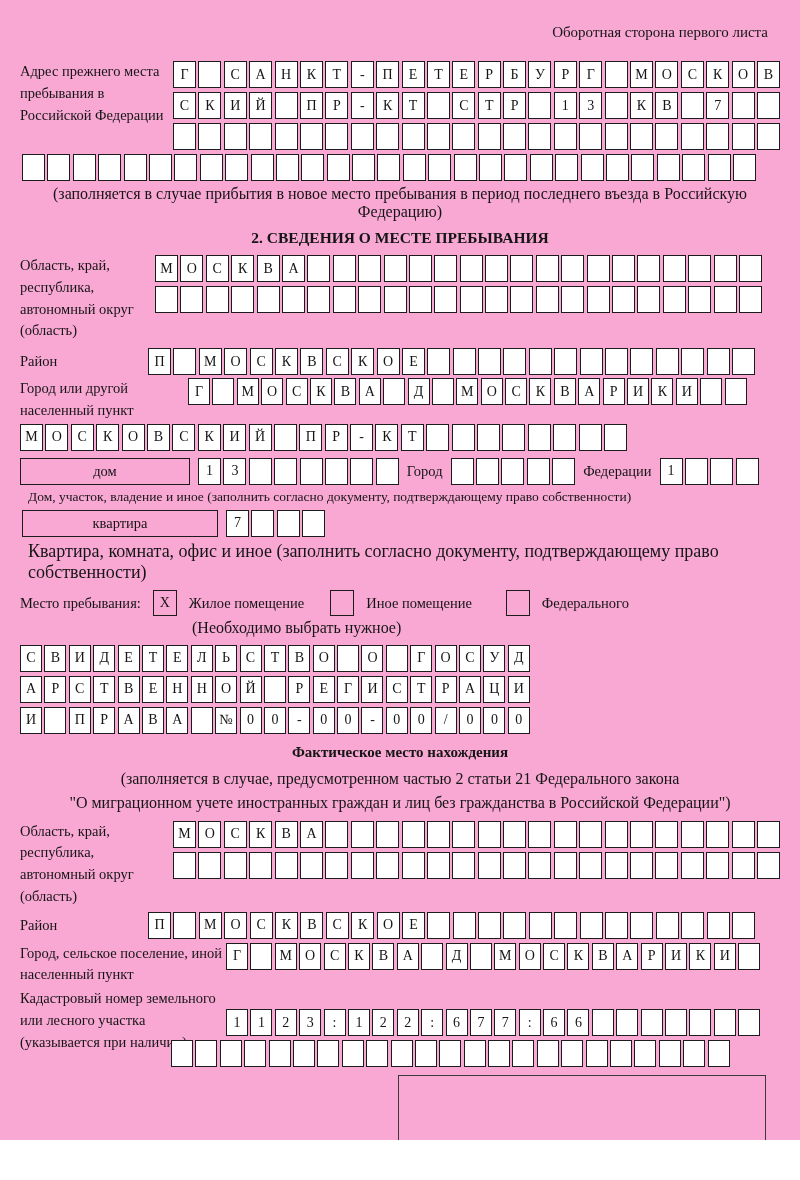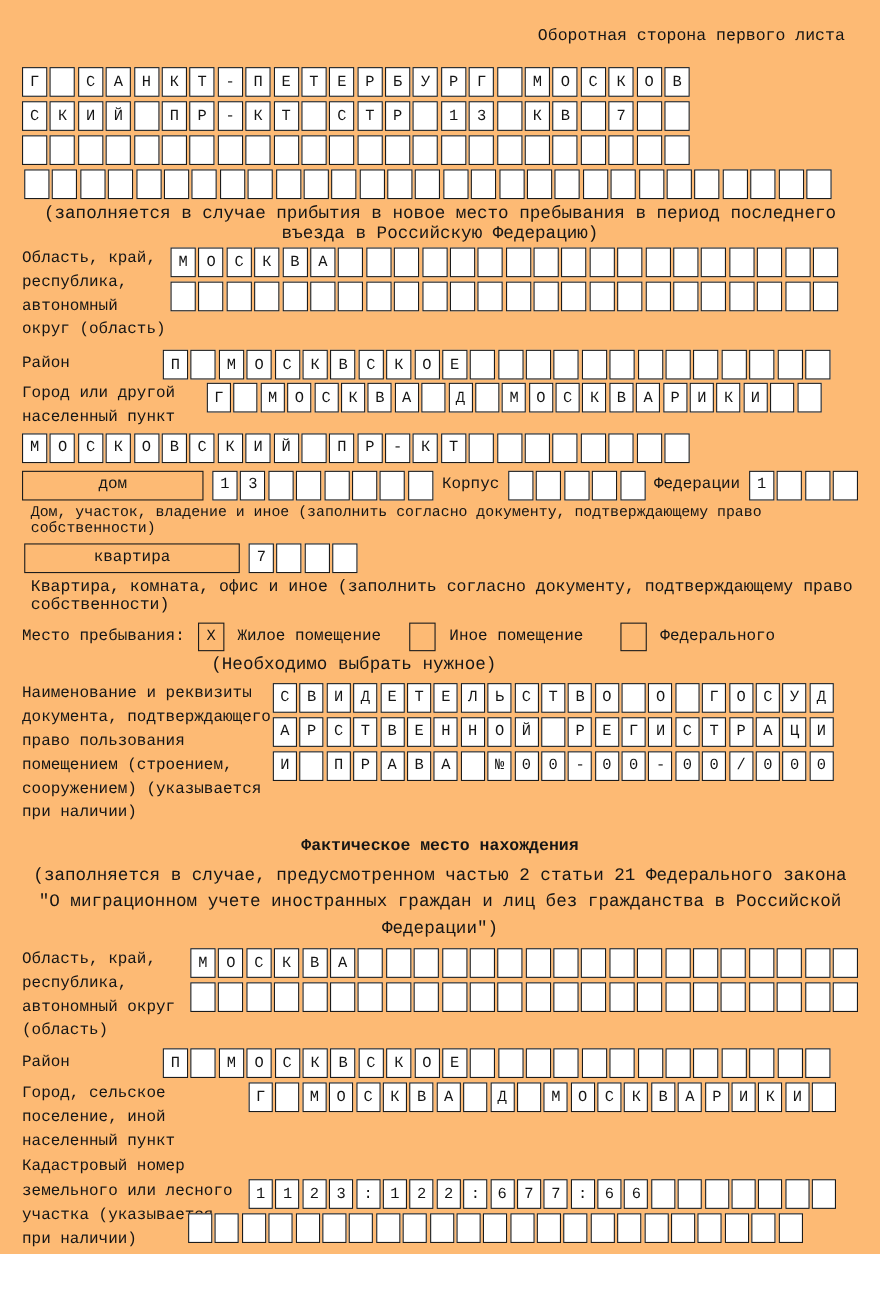--- a/index.html
+++ b/index.html
@@ -1,20 +1,20 @@
 <!DOCTYPE html>
 <html><head>
 <meta charset="utf-8">
 <style>
   html,body{margin:0;padding:0;background:#fff;}
   .page{
     width:800px;height:1140px;box-sizing:border-box;
     padding:10px 20px 0 20px;
-    font-family:Liberation Mono, monospace;
-    color:#151515;background:#fdba74;overflow:hidden;
+    font-family:Liberation Serif, serif;
+    color:#151515;background:#f9a8d4;overflow:hidden;
   }
   .header-note{text-align:right;font-size:15px;margin:14px 12px 20px 0;}
   .frow{display:flex;align-items:flex-start;}
   .flabel{font-size:14.5px;line-height:1.5;flex:0 0 auto;}
   .cellcol{display:flex;flex-direction:column;gap:4px;}
   .cellrow{display:flex;gap:2.4px;}
   .cell{
     flex:0 0 auto;box-sizing:border-box;width:23px;height:27px;
     border:1.6px solid #1c1c1c;background:#fff;
     display:flex;align-items:center;justify-content:center;
@@ -36,20 +36,21 @@
   .stamp-box{box-sizing:border-box;border:1.6px solid #3a3a3a;width:368px;height:172px;margin:8px 12px 0 378px;}
 </style>
 </head>
 <body>
 
 <div class="page">
 
   <div class="header-note">Оборотная сторона первого листа</div>
 
   <div class="frow" style="margin-bottom:4px;">
+    <div class="flabel" style="width:153px;">Адрес прежнего места пребывания в Российской Федерации</div>
     <div class="cellcol">
       <div class="cellrow">
           <span class="cell">Г</span>
           <span class="cell"></span>
           <span class="cell">С</span>
           <span class="cell">А</span>
           <span class="cell">Н</span>
           <span class="cell">К</span>
           <span class="cell">Т</span>
           <span class="cell">-</span>
@@ -150,20 +151,21 @@
       <span class="cell"></span>
       <span class="cell"></span>
       <span class="cell"></span>
       <span class="cell"></span>
       <span class="cell"></span>
       <span class="cell"></span>
       <span class="cell"></span>
     </div>
   <div class="note center" style="margin-bottom:4px;">(заполняется в случае прибытия в новое место пребывания в период последнего въезда в Российскую Федерацию)</div>
 
+  <div class="sec-title">2. СВЕДЕНИЯ О МЕСТЕ ПРЕБЫВАНИЯ</div>
 
   <div class="frow" style="margin-bottom:6px;">
     <div class="flabel" style="width:135px;">Область, край, республика, автономный округ (область)</div>
     <div class="cellcol">
       <div class="cellrow">
           <span class="cell">М</span>
           <span class="cell">О</span>
           <span class="cell">С</span>
           <span class="cell">К</span>
           <span class="cell">В</span>
@@ -309,21 +311,21 @@
     <div class="cellrow">
         <span class="cell">1</span>
         <span class="cell">3</span>
         <span class="cell"></span>
         <span class="cell"></span>
         <span class="cell"></span>
         <span class="cell"></span>
         <span class="cell"></span>
         <span class="cell"></span>
       </div>
-    <div class="inline-label">Корпус</div>
+    <div class="inline-label">Город</div>
     <div class="cellrow">
         <span class="cell"></span>
         <span class="cell"></span>
         <span class="cell"></span>
         <span class="cell"></span>
         <span class="cell"></span>
       </div>
     <div class="inline-label">Федерации</div>
     <div class="cellrow">
         <span class="cell">1</span>
@@ -336,35 +338,34 @@
 
   <div class="frow" style="gap:8px;margin:0 0 4px 2px;">
     <div class="namedbox" style="width:196px;">квартира</div>
     <div class="cellrow">
         <span class="cell">7</span>
         <span class="cell"></span>
         <span class="cell"></span>
         <span class="cell"></span>
       </div>
   </div>
-  <div class="note" style="font-size:15px;margin:0 0 7px 8px;">Квартира, комната, офис и иное (заполнить согласно документу, подтверждающему право собственности)</div>
+  <div class="note" style="font-size:18px;margin:0 0 7px 8px;">Квартира, комната, офис и иное (заполнить согласно документу, подтверждающему право собственности)</div>
 
   <div class="frow" style="gap:12px;align-items:center;margin-bottom:2px;">
     <div class="inline-label">Место пребывания:</div>
     <div class="checkbox">X</div>
     <div class="inline-label">Жилое помещение</div>
     <div class="checkbox" style="margin-left:14px;"></div>
     <div class="inline-label">Иное помещение</div>
     <div class="checkbox" style="margin-left:22px;"></div>
     <div class="inline-label">Федерального</div>
   </div>
   <div class="note" style="margin:0 0 8px 172px;">(Необходимо выбрать нужное)</div>
 
   <div class="frow" style="margin-bottom:6px;">
-    <div class="flabel" style="width:228px;">Наименование и реквизиты документа, подтверждающего право пользования помещением (строением, сооружением) (указывается при наличии)</div>
     <div class="cellcol">
       <div class="cellrow narrow">
           <span class="cell">С</span>
           <span class="cell">В</span>
           <span class="cell">И</span>
           <span class="cell">Д</span>
           <span class="cell">Е</span>
           <span class="cell">Т</span>
           <span class="cell">Е</span>
           <span class="cell">Л</span>

